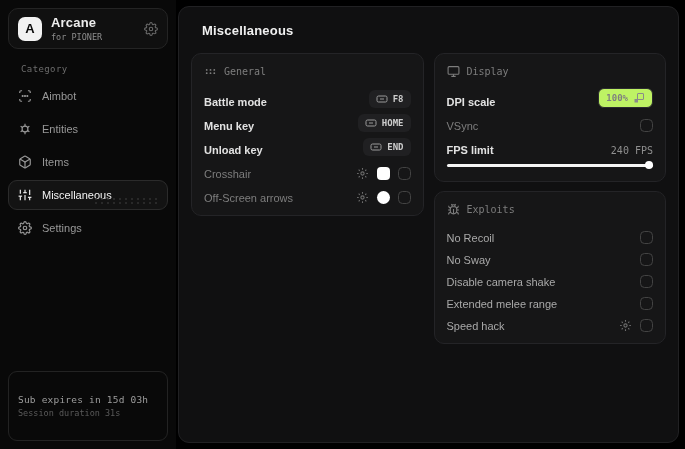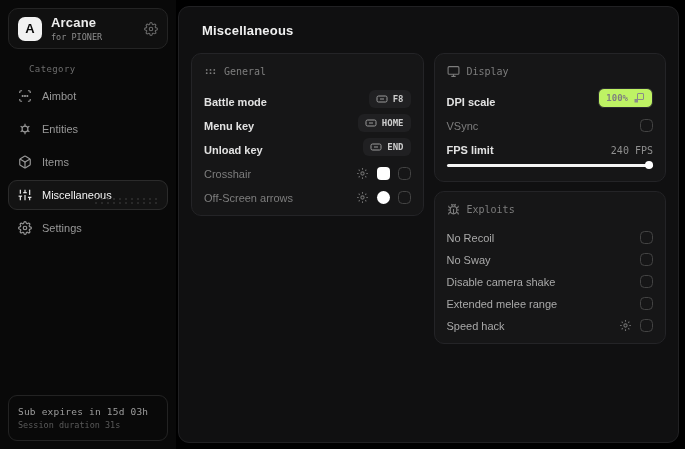--- a/index.html
+++ b/index.html
@@ -13,32 +13,32 @@
   .brand-card { border:1px solid #242424; background:#101010; border-radius:10px;
                 padding:6px 9px; display:flex; align-items:center; gap:9px; }
   .logo { width:24px; height:24px; background:#f2f2f2; border-radius:7px; color:#0a0a0a;
           font-weight:bold; display:flex; align-items:center; justify-content:center;
           font-size:13px; flex:none; }
   .brand-text { display:flex; flex-direction:column; }
   .brand-title { font-size:13px; font-weight:700; color:#ededed; letter-spacing:.2px; }
   .brand-sub { font-size:8.5px; color:#8d8d8d; font-family:"DejaVu Sans Mono",monospace; margin-top:2px; }
   .brand-gear { margin-left:auto; color:#6c6c6c; display:flex; cursor:pointer; }
   .category-label { font-family:"DejaVu Sans Mono",monospace; font-size:9px; color:#6d6d6d;
-                    margin:15px 0 7px 21px; letter-spacing:.4px; }
+                    margin:15px 0 7px 13px; letter-spacing:.4px; }
   .nav-item { display:flex; align-items:center; gap:10px; padding:7px 9px; border-radius:9px;
               color:#989898; font-size:11px; border:1px solid transparent; margin-bottom:3px;
               position:relative; cursor:pointer; }
   .nav-item.active { color:#f2f2f2; border-color:#2b2b2b; background:#131313; }
   .nav-item.active .dots { position:absolute; right:8px; bottom:3px; width:66px; height:9px;
       background-image:radial-gradient(#2f2f2f 1px, transparent 1.1px);
       background-size:6px 4px; opacity:.8; }
   .nav-icon { width:14px; height:14px; display:flex; flex:none; }
   .nav-icon svg, .brand-gear svg, .card-header svg, .row-gear svg, .chip svg { width:100%; height:100%; }
   .sidebar-footer { margin-top:auto; border:1px solid #232323; border-radius:9px;
-                    padding:10px 9px; font-family:"DejaVu Sans Mono",monospace; }
+                    padding:22px 9px; font-family:"DejaVu Sans Mono",monospace; }
   .foot1 { font-size:9.5px; color:#9d9d9d; letter-spacing:.2px; }
   .foot2 { font-size:8.5px; color:#5a5a5a; margin-top:3px; }
 
   
   .main { flex:1; padding:6px 6px 6px 2px; }
   .main-panel { width:100%; height:100%; background:#101011; border:1px solid #212123;
                 border-radius:11px; padding:13px 12px; overflow:hidden; }
   .page-title { font-size:13px; font-weight:700; color:#f0f0f0; margin:3px 0 15px 11px; letter-spacing:.2px; }
   .columns { display:flex; gap:10px; align-items:flex-start; }
   .col { flex:1; display:flex; flex-direction:column; gap:9px; }

